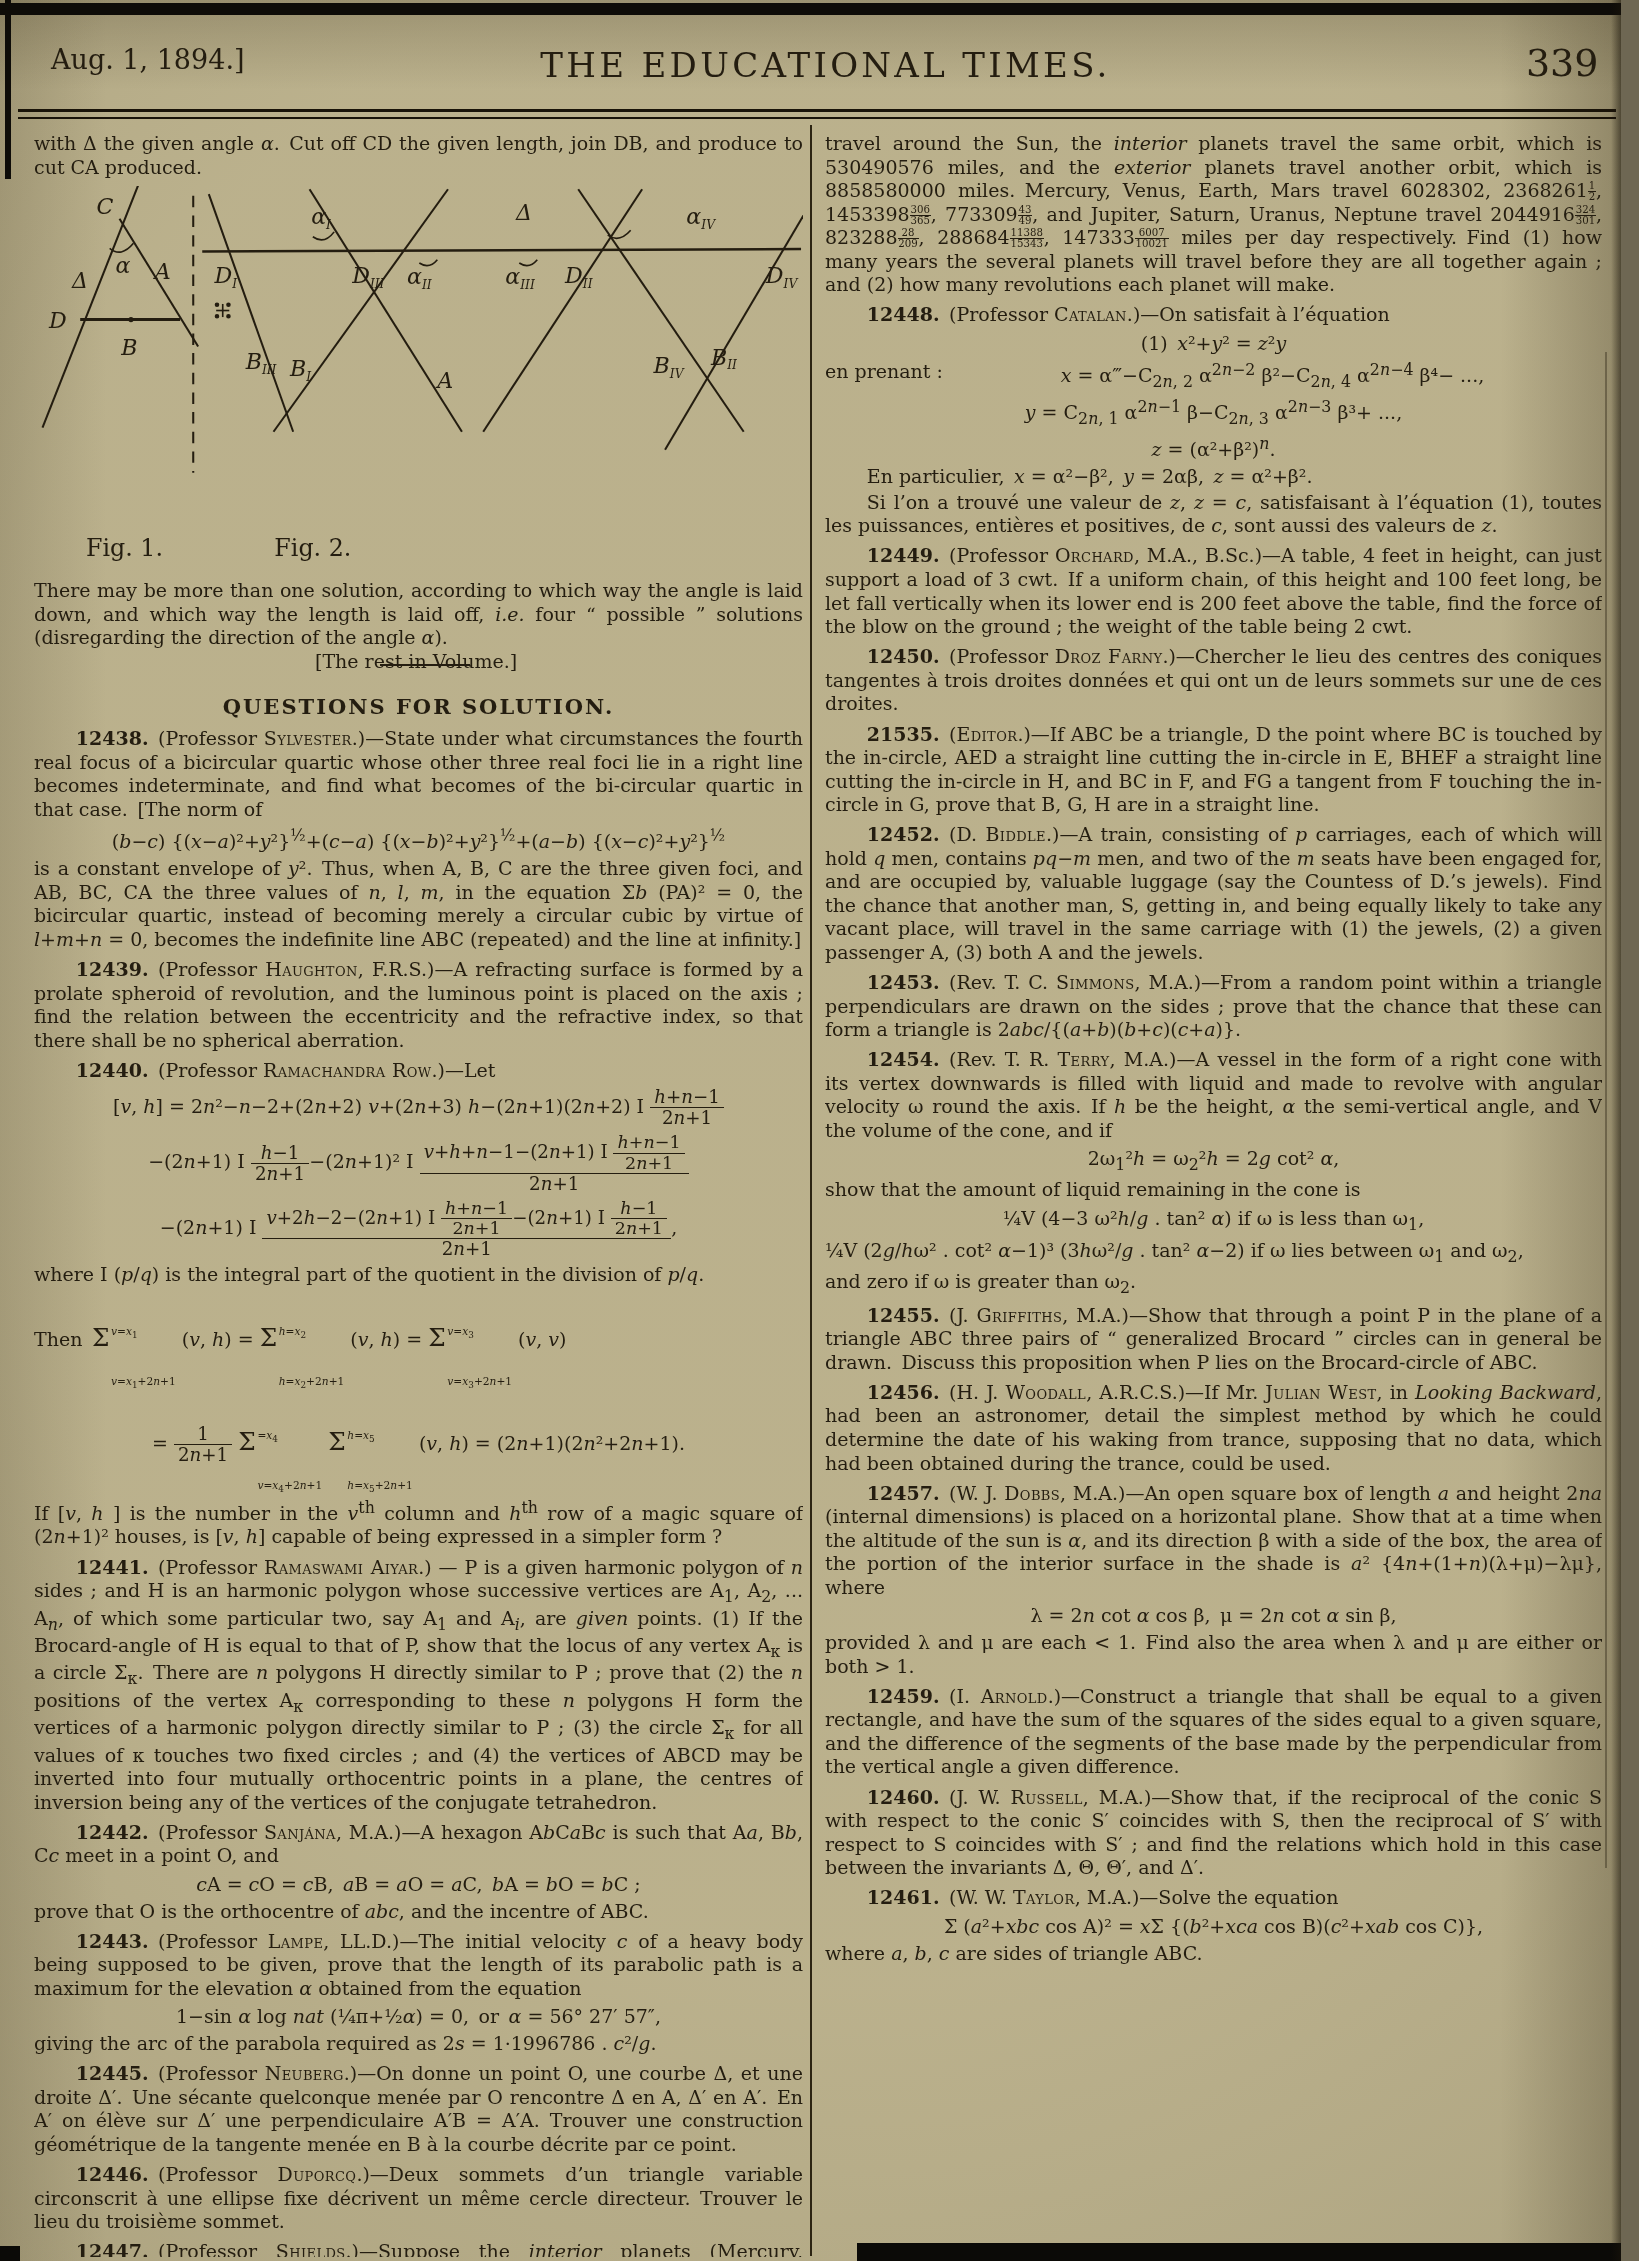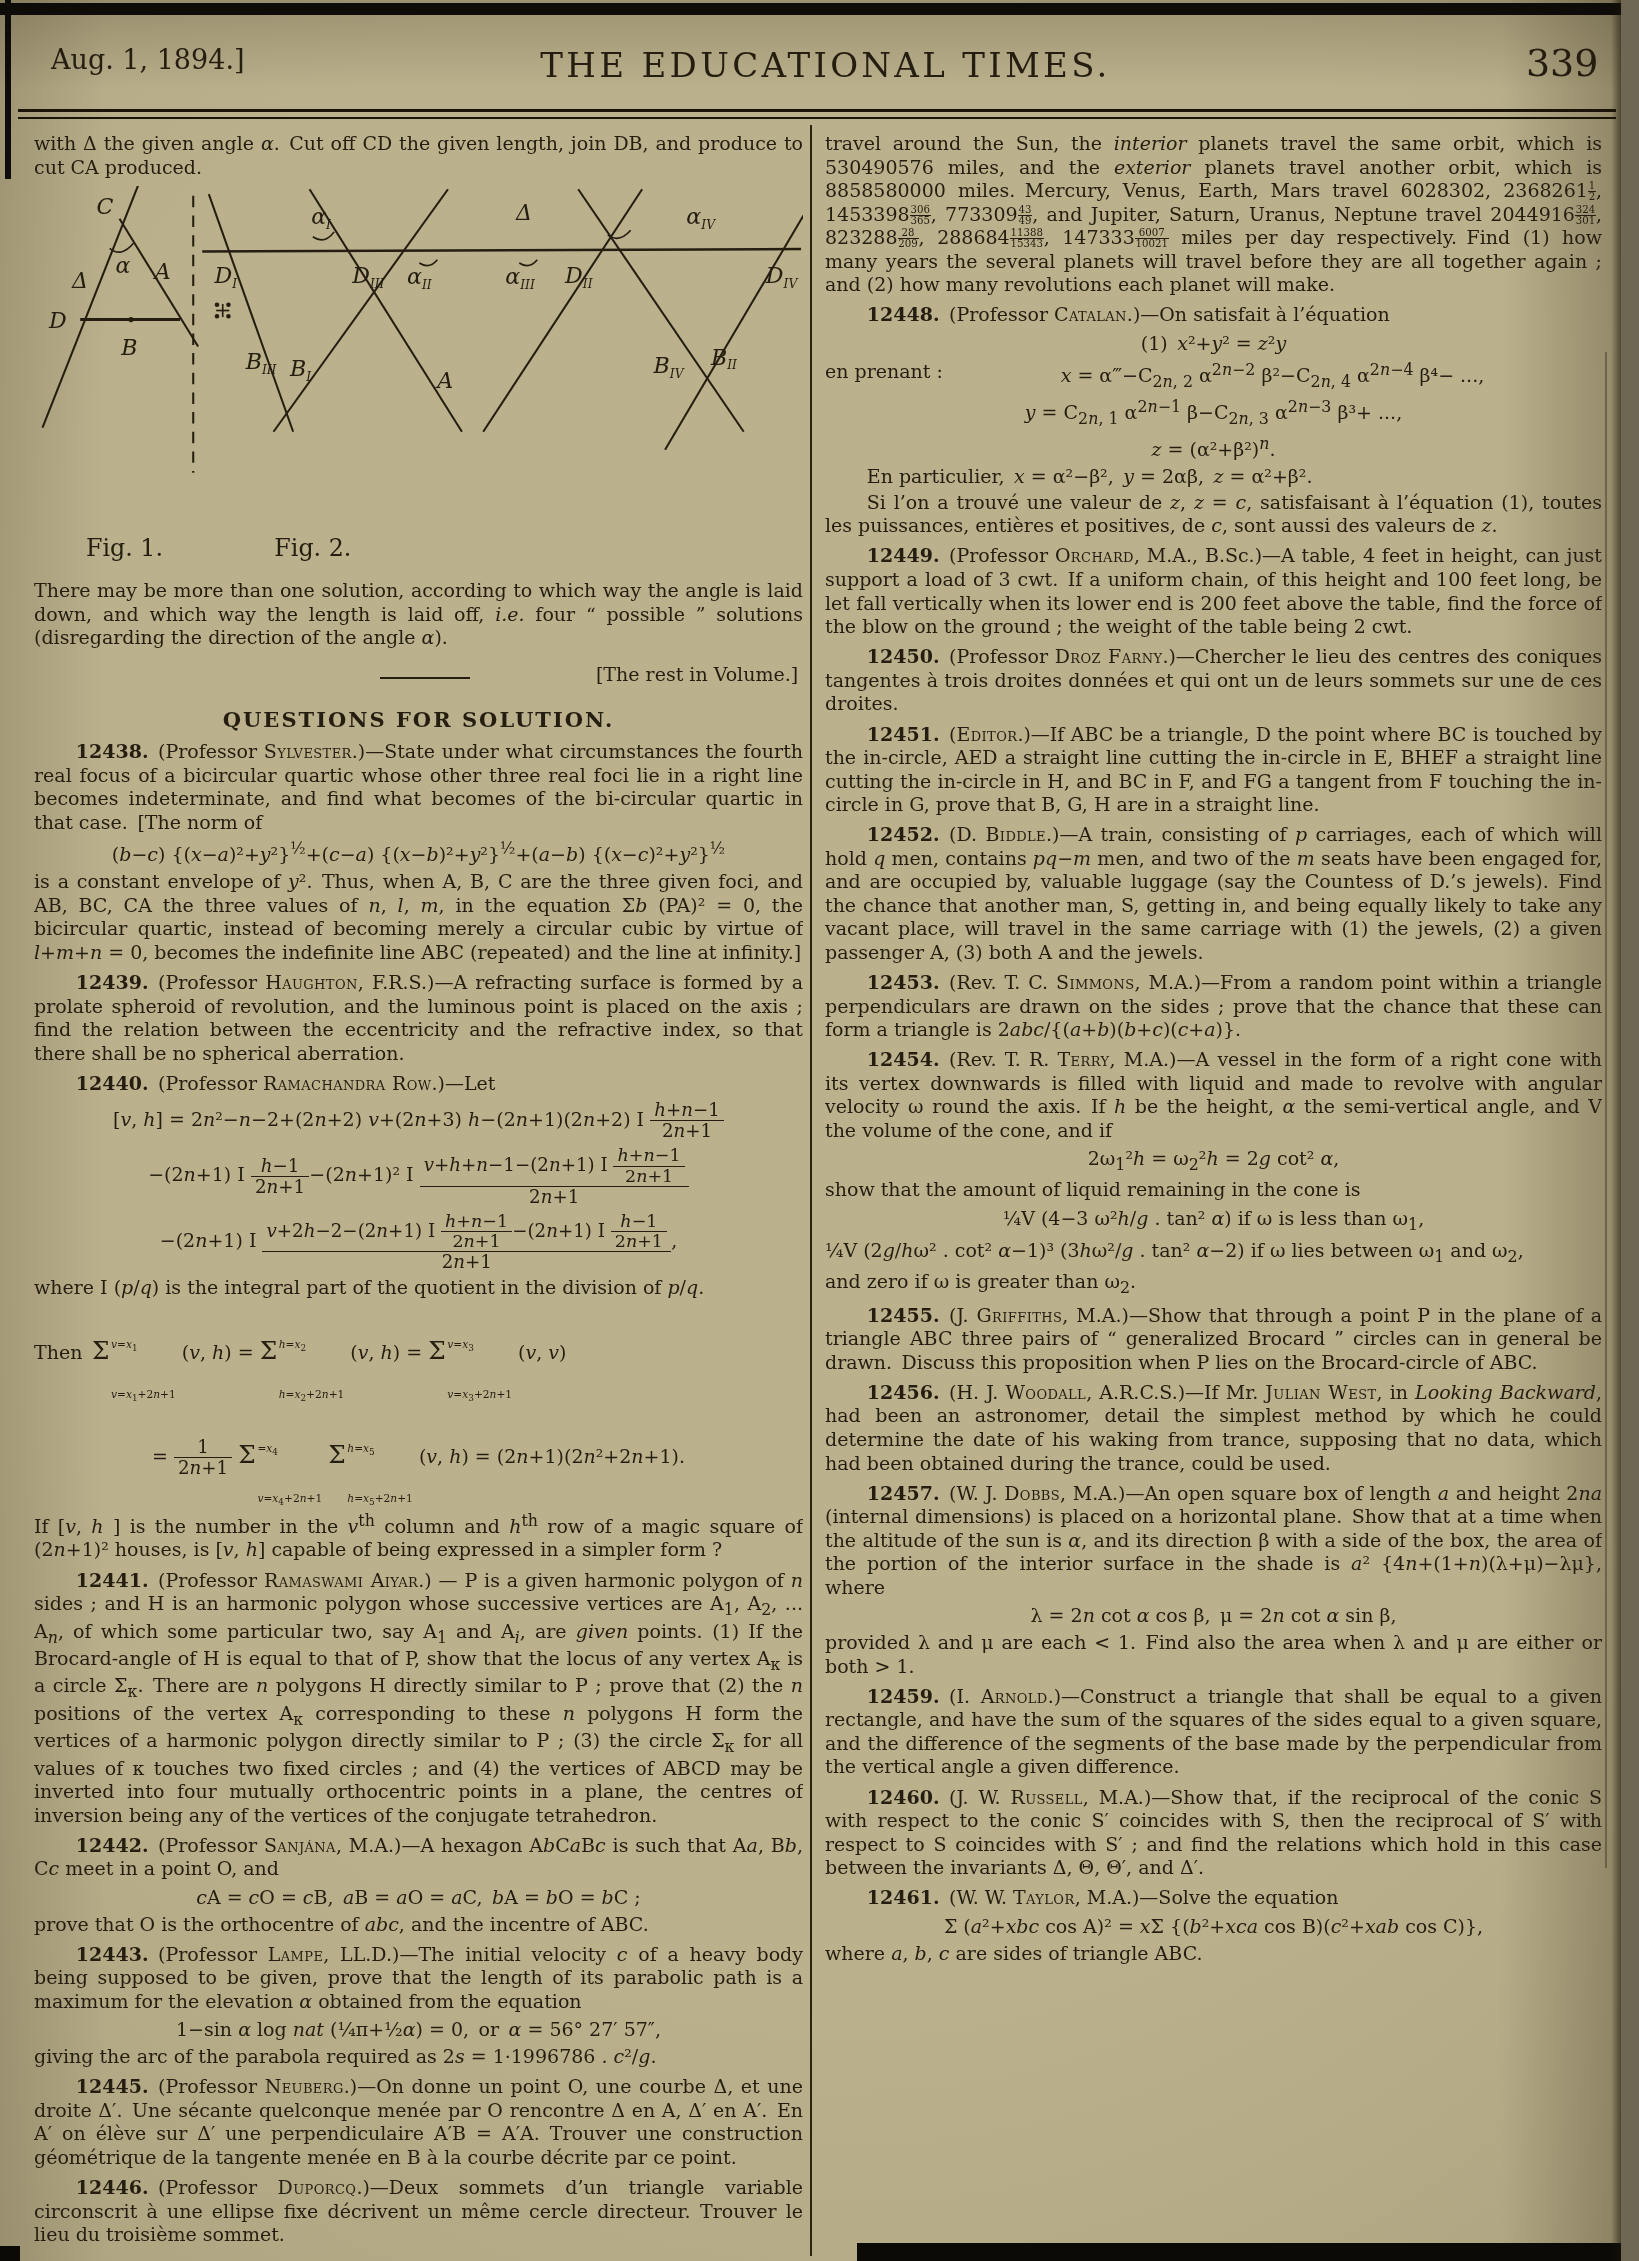--- a/index.html
+++ b/index.html
@@ -39,21 +39,21 @@
   .fr{display:inline-block;vertical-align:middle;text-align:center;line-height:1.1;font-size:.96em;}
   .fr>span{display:block;padding:0 4.1px;}
   .fr>span:first-child{border-bottom:1.6px solid #241d10;}
   .sf{display:inline-block;vertical-align:-3.3px;text-align:center;line-height:1;font-size:10.2px;}
   .sf>span{display:block;padding:0 0.8px;}
   .sf>span:first-child{border-bottom:0.8px solid #241d10;}
   .sig{font-size:1.3em;}
   .lims{display:inline-block;text-align:left;font-size:.56em;line-height:1.18;margin-left:1.6px;vertical-align:middle;}
   .lims>span{display:block;margin-top:35px;}
   .qhead{text-align:center;font-size:21px;letter-spacing:2px;margin:21px 0 3.3px;font-weight:bold;}
-  .restline{position:relative;text-align:right;margin-top:13px;padding-right:4.9px;}
+  .restline{position:relative;text-align:center;padding-right:4.9px;}
   .endrule{position:absolute;left:45%;top:58%;width:90px;border-top:2px solid #241d10;}
   .figure{margin:6.6px 0 0;}
   svg .fl{stroke:#241d10;fill:none;}
   svg text{font-family:"DejaVu Serif",serif;font-style:italic;fill:#241d10;font-size:27px;}
   svg text.figcap{font-style:normal;font-size:29px;}
   svg tspan.s{font-size:15px;}
 </style>
 </head>
 <body>
 
@@ -149,21 +149,21 @@
     <p><span class="pn">12445.</span> (Professor <span class="sc">Neuberg</span>.)—On donne un point O, une courbe Δ, et une droite Δ′. Une sécante quelconque menée par O rencontre Δ en A, Δ′ en A′. En A′ on élève sur Δ′ une perpendiculaire A′B = A′A. Trouver une construction géométrique de la tangente menée en B à la courbe décrite par ce point.</p>
     <p><span class="pn">12446.</span> (Professor <span class="sc">Duporcq</span>.)—Deux sommets d’un triangle variable circonscrit à une ellipse fixe décrivent un même cercle directeur. Trouver le lieu du troisième sommet.</p>
     <p><span class="pn">12447.</span> (Professor <span class="sc">Shields</span>.)—Suppose the <i>interior</i> planets (Mercury, Venus, Earth, Mars), and the <i>exterior</i> planets (Jupiter, Saturn, Uranus, Neptune), all start at the Creation of the World, at the same time, and</p>
   </div>
 
   <div class="col col-right">
     <p class="noind">travel around the Sun, the <i>interior</i> planets travel the same orbit, which is 530490576 miles, and the <i>exterior</i> planets travel another orbit, which is 8858580000 miles. Mercury, Venus, Earth, Mars travel 6028302, 2368261<span class="sf"><span>1</span><span>2</span></span>, 1453398<span class="sf"><span>306</span><span>365</span></span>, 773309<span class="sf"><span>43</span><span>49</span></span>, and Jupiter, Saturn, Uranus, Neptune travel 2044916<span class="sf"><span>324</span><span>301</span></span>, 823288<span class="sf"><span>28</span><span>209</span></span>, 288684<span class="sf"><span>11388</span><span>15343</span></span>, 147333<span class="sf"><span>6007</span><span>10021</span></span> miles per day respectively. Find (1) how many years the several planets will travel before they are all together again ; and (2) how many revolutions each planet will make.</p>
     <p><span class="pn">12448.</span> (Professor <span class="sc">Catalan</span>.)—On satisfait à l’équation<span class="eq">(1) <i>x</i>²+<i>y</i>² = <i>z</i>²<i>y</i></span><span class="eq"><span class="lead">en prenant :</span><i>x</i> = α‴−C<sub>2<i>n</i>, 2</sub> α<sup>2<i>n</i>−2</sup> β²−C<sub>2<i>n</i>, 4</sub> α<sup>2<i>n</i>−4</sup> β⁴− ...,</span><span class="eq"><i>y</i> = C<sub>2<i>n</i>, 1</sub> α<sup>2<i>n</i>−1</sup> β−C<sub>2<i>n</i>, 3</sub> α<sup>2<i>n</i>−3</sup> β³+ ...,</span><span class="eq"><i>z</i> = (α²+β²)<sup><i>n</i></sup>.</span><span class="blk">En particulier, <i>x</i> = α²−β², <i>y</i> = 2αβ, <i>z</i> = α²+β².</span><span class="blk">Si l’on a trouvé une valeur de <i>z</i>, <i>z</i> = <i>c</i>, satisfaisant à l’équation (1), toutes les puissances, entières et positives, de <i>c</i>, sont aussi des valeurs de <i>z</i>.</span></p>
     <p><span class="pn">12449.</span> (Professor <span class="sc">Orchard</span>, M.A., B.Sc.)—A table, 4 feet in height, can just support a load of 3 cwt. If a uniform chain, of this height and 100 feet long, be let fall vertically when its lower end is 200 feet above the table, find the force of the blow on the ground ; the weight of the table being 2 cwt.</p>
     <p><span class="pn">12450.</span> (Professor <span class="sc">Droz Farny</span>.)—Chercher le lieu des centres des coniques tangentes à trois droites données et qui ont un de leurs sommets sur une de ces droites.</p>
-    <p><span class="pn">12451.</span> (<span class="sc">Editor</span>.)—If ABC be a triangle, D the point where BC is touched by the in-circle, AED a straight line cutting the in-circle in E, BHEF a straight line cutting the in-circle in H, and BC in F, and FG a tangent from F touching the in-circle in G, prove that B, G, H are in a straight line.</p>
+    <p><span class="pn">21535.</span> (<span class="sc">Editor</span>.)—If ABC be a triangle, D the point where BC is touched by the in-circle, AED a straight line cutting the in-circle in E, BHEF a straight line cutting the in-circle in H, and BC in F, and FG a tangent from F touching the in-circle in G, prove that B, G, H are in a straight line.</p>
     <p><span class="pn">12452.</span> (D. <span class="sc">Biddle</span>.)—A train, consisting of <i>p</i> carriages, each of which will hold <i>q</i> men, contains <i>pq</i>−<i>m</i> men, and two of the <i>m</i> seats have been engaged for, and are occupied by, valuable luggage (say the Countess of D.’s jewels). Find the chance that another man, S, getting in, and being equally likely to take any vacant place, will travel in the same carriage with (1) the jewels, (2) a given passenger A, (3) both A and the jewels.</p>
     <p><span class="pn">12453.</span> (Rev. T. C. <span class="sc">Simmons</span>, M.A.)—From a random point within a triangle perpendiculars are drawn on the sides ; prove that the chance that these can form a triangle is 2<i>abc</i>/{(<i>a</i>+<i>b</i>)(<i>b</i>+<i>c</i>)(<i>c</i>+<i>a</i>)}.</p>
     <p><span class="pn">12454.</span> (Rev. T. R. <span class="sc">Terry</span>, M.A.)—A vessel in the form of a right cone with its vertex downwards is filled with liquid and made to revolve with angular velocity ω round the axis. If <i>h</i> be the height, <i>α</i> the semi-vertical angle, and V the volume of the cone, and if<span class="eq">2ω<sub>1</sub>²<i>h</i> = ω<sub>2</sub>²<i>h</i> = 2<i>g</i> cot² <i>α</i>,</span>show that the amount of liquid remaining in the cone is<span class="eq">¼V (4−3 ω²<i>h</i>/<i>g</i> . tan² <i>α</i>) if ω is less than ω<sub>1</sub>,</span><span class="eq l">¼V (2<i>g</i>/<i>h</i>ω² . cot² <i>α</i>−1)³ (3<i>h</i>ω²/<i>g</i> . tan² <i>α</i>−2) if ω lies between ω<sub>1</sub> and ω<sub>2</sub>,</span>and zero if ω is greater than ω<sub>2</sub>.</p>
     <p><span class="pn">12455.</span> (J. <span class="sc">Griffiths</span>, M.A.)—Show that through a point P in the plane of a triangle ABC three pairs of “ generalized Brocard ” circles can in general be drawn. Discuss this proposition when P lies on the Brocard-circle of ABC.</p>
     <p><span class="pn">12456.</span> (H. J. <span class="sc">Woodall</span>, A.R.C.S.)—If Mr. <span class="sc">Julian West</span>, in <i>Looking Backward</i>, had been an astronomer, detail the simplest method by which he could determine the date of his waking from trance, supposing that no data, which had been obtained during the trance, could be used.</p>
     <p><span class="pn">12457.</span> (W. J. <span class="sc">Dobbs</span>, M.A.)—An open square box of length <i>a</i> and height 2<i>na</i> (internal dimensions) is placed on a horizontal plane. Show that at a time when the altitude of the sun is <i>α</i>, and its direction β with a side of the box, the area of the portion of the interior surface in the shade is <i>a</i>² {4<i>n</i>+(1+<i>n</i>)(λ+μ)−λμ}, where<span class="eq">λ = 2<i>n</i> cot <i>α</i> cos β, μ = 2<i>n</i> cot <i>α</i> sin β,</span>provided λ and μ are each &lt; 1. Find also the area when λ and μ are either or both &gt; 1.</p>
     <p><span class="pn">12459.</span> (I. <span class="sc">Arnold</span>.)—Construct a triangle that shall be equal to a given rectangle, and have the sum of the squares of the sides equal to a given square, and the difference of the segments of the base made by the perpendicular from the vertical angle a given difference.</p>
     <p><span class="pn">12460.</span> (J. W. <span class="sc">Russell</span>, M.A.)—Show that, if the reciprocal of the conic S with respect to the conic S′ coincides with S, then the reciprocal of S′ with respect to S coincides with S′ ; and find the relations which hold in this case between the invariants Δ, Θ, Θ′, and Δ′.</p>
     <p><span class="pn">12461.</span> (W. W. <span class="sc">Taylor</span>, M.A.)—Solve the equation<span class="eq">Σ (<i>a</i>²+<i>xbc</i> cos A)² = <i>x</i>Σ {(<i>b</i>²+<i>xca</i> cos B)(<i>c</i>²+<i>xab</i> cos C)},</span>where <i>a</i>, <i>b</i>, <i>c</i> are sides of triangle ABC.</p>
   </div>

